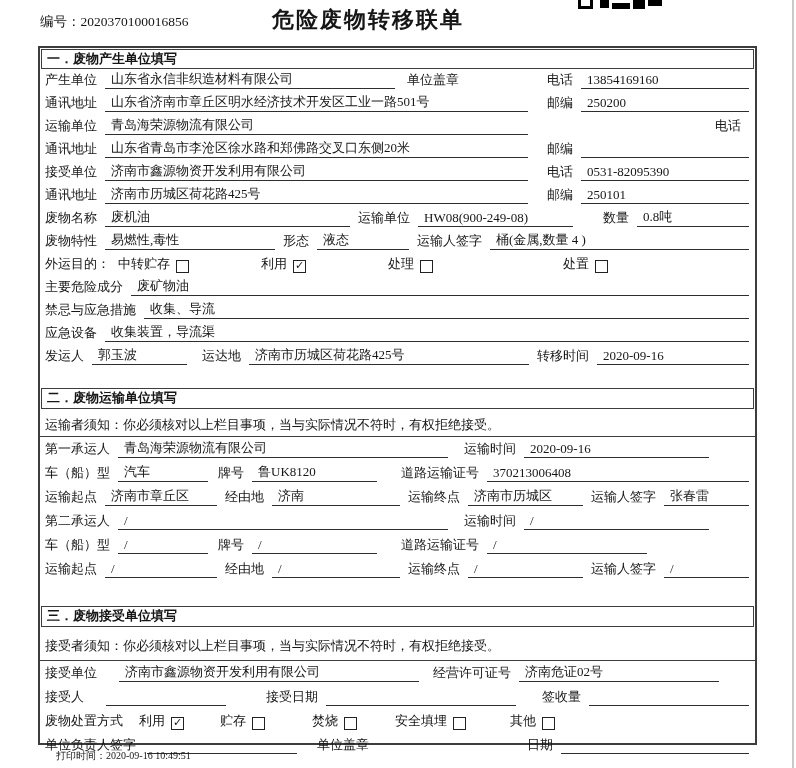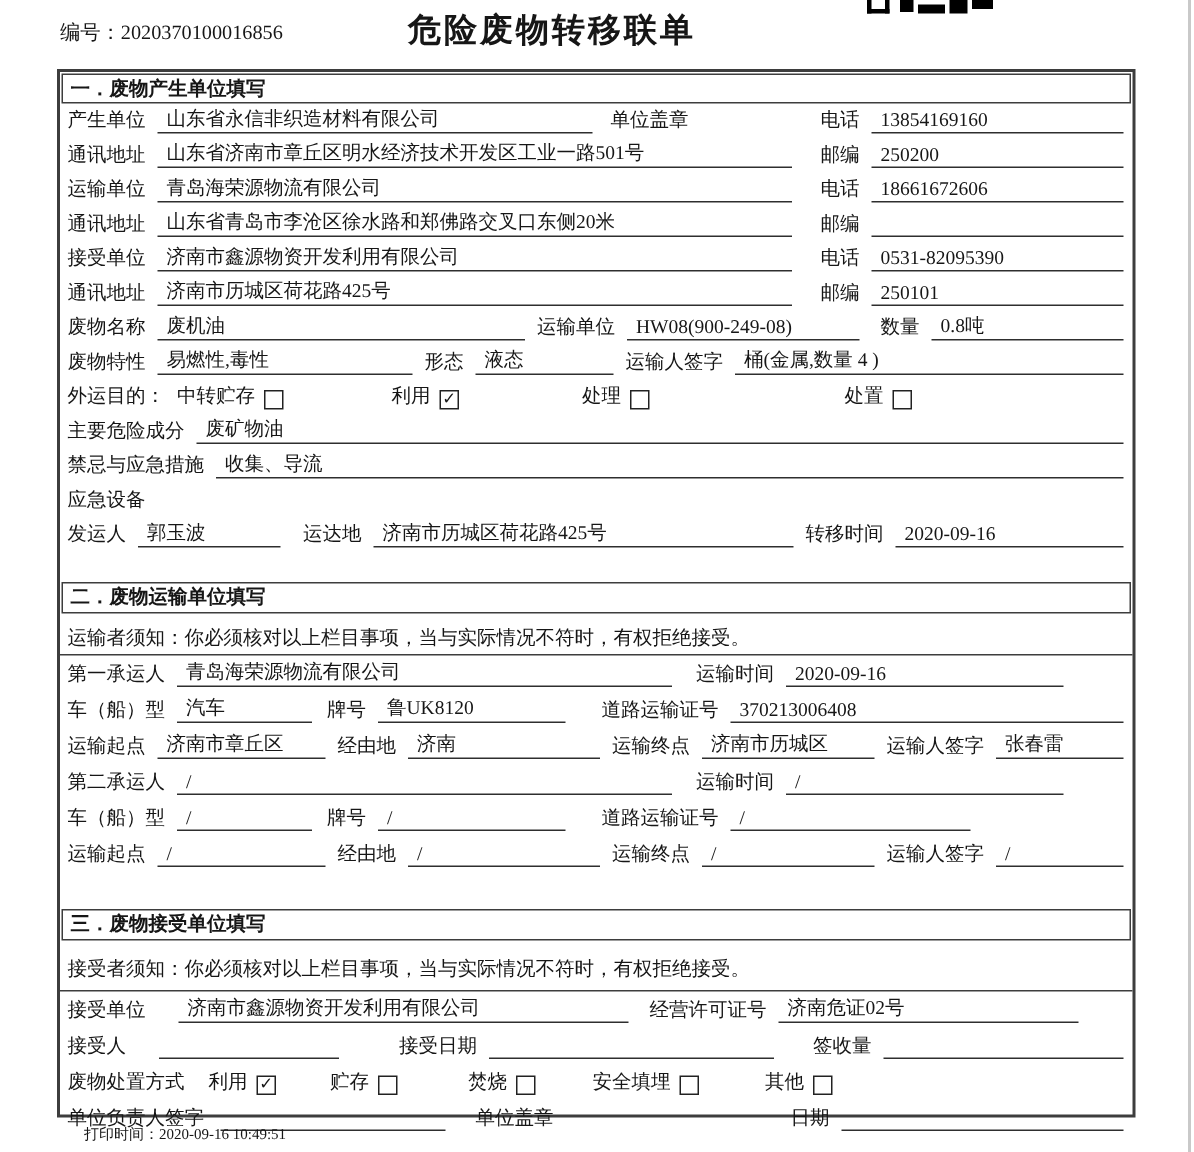--- a/index.html
+++ b/index.html
@@ -76,21 +76,20 @@
     <span class="lb">通讯地址</span>
     <span class="u" style="width:423px">山东省济南市章丘区明水经济技术开发区工业一路501号</span>
     <span class="lb" style="margin-left:auto">邮编</span>
     <span class="u" style="width:168px">250200</span>
   </div>
 
   <div class="row">
     <span class="lb">运输单位</span>
     <span class="u" style="width:423px">青岛海荣源物流有限公司</span>
     <span class="lb" style="margin-left:auto">电话</span>
-    <span class="u" style="width:168px">18661672606</span>
   </div>
 
   <div class="row">
     <span class="lb">通讯地址</span>
     <span class="u" style="width:423px">山东省青岛市李沧区徐水路和郑佛路交叉口东侧20米</span>
     <span class="lb" style="margin-left:auto">邮编</span>
     <span class="u" style="width:168px"></span>
   </div>
 
   <div class="row">
@@ -105,21 +104,21 @@
     <span class="u" style="width:423px">济南市历城区荷花路425号</span>
     <span class="lb" style="margin-left:auto">邮编</span>
     <span class="u" style="width:168px">250101</span>
   </div>
 
   <div class="row">
     <span class="lb">废物名称</span>
     <span class="u" style="width:245px">废机油</span>
     <span class="lb" style="margin-left:8px">运输单位</span>
     <span class="u" style="width:155px">HW08(900-249-08)</span>
-    <span class="lb" style="margin-left:14px">数量</span>
+    <span class="lb" style="margin-left:30px">数量</span>
     <span class="u grow">0.8吨</span>
   </div>
 
   <div class="row">
     <span class="lb">废物特性</span>
     <span class="u" style="width:170px">易燃性,毒性</span>
     <span class="lb" style="margin-left:8px">形态</span>
     <span class="u" style="width:92px">液态</span>
     <span class="lb" style="margin-left:8px">运输人签字</span>
     <span class="u grow">桶(金属,数量 4 )</span>
@@ -142,20 +141,21 @@
     <span class="u grow">废矿物油</span>
   </div>
 
   <div class="row">
     <span class="lb">禁忌与应急措施</span>
     <span class="u grow">收集、导流</span>
   </div>
 
   <div class="row">
     <span class="lb">应急设备</span>
+    <span class="u grow">收集装置，导流渠</span>
   </div>
 
   <div class="row">
     <span class="lb">发运人</span>
     <span class="u ctr" style="width:95px">郭玉波</span>
     <span class="lb" style="margin-left:15px">运达地</span>
     <span class="u" style="width:280px">济南市历城区荷花路425号</span>
     <span class="lb" style="margin-left:8px">转移时间</span>
     <span class="u grow">2020-09-16</span>
   </div>

